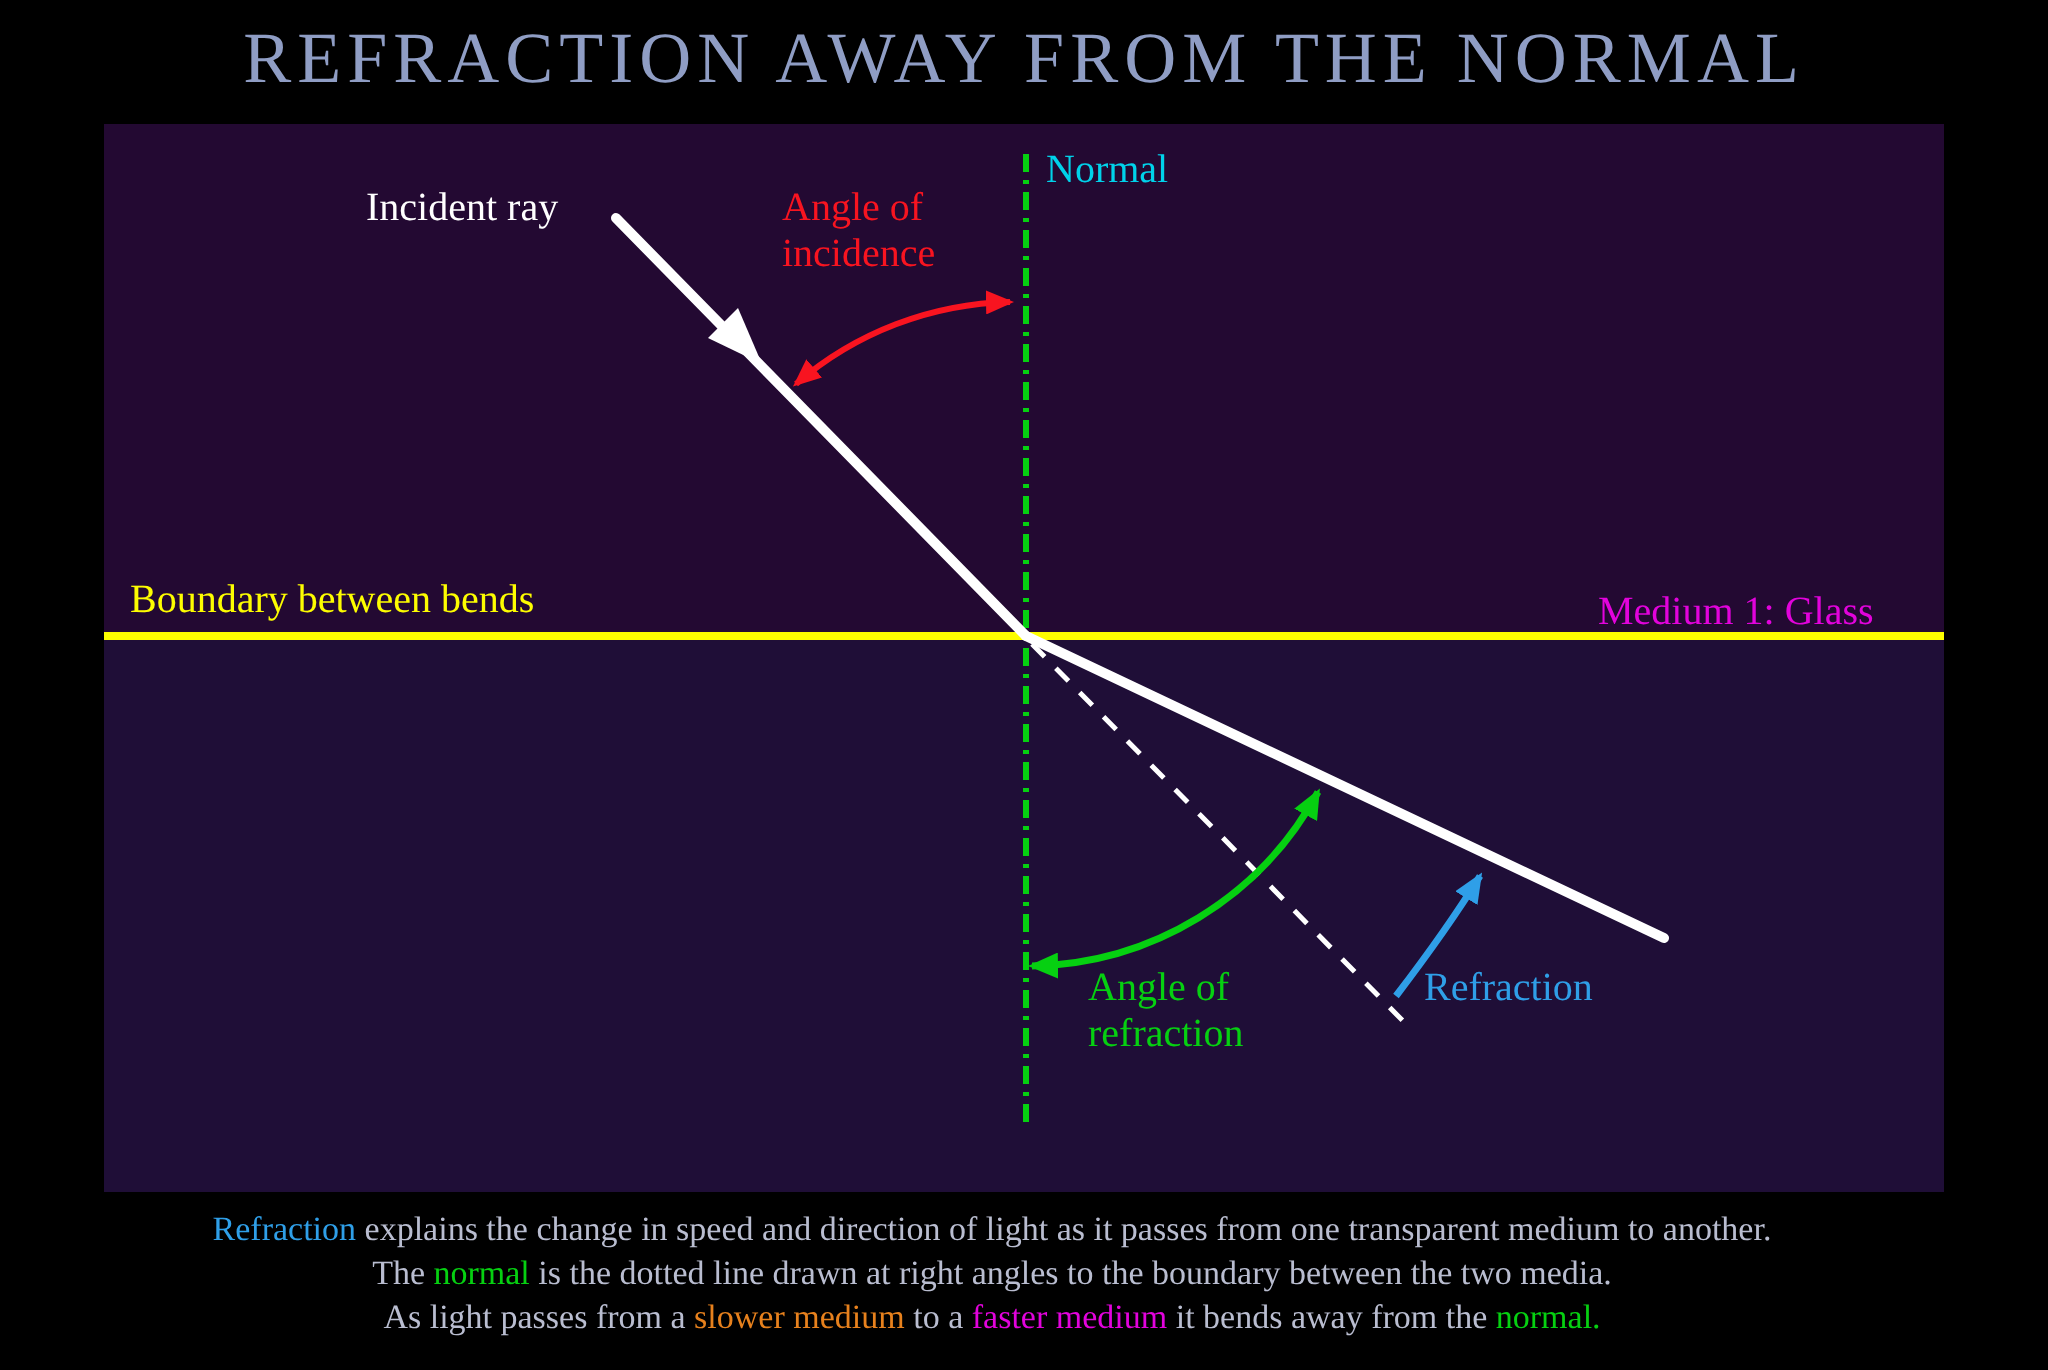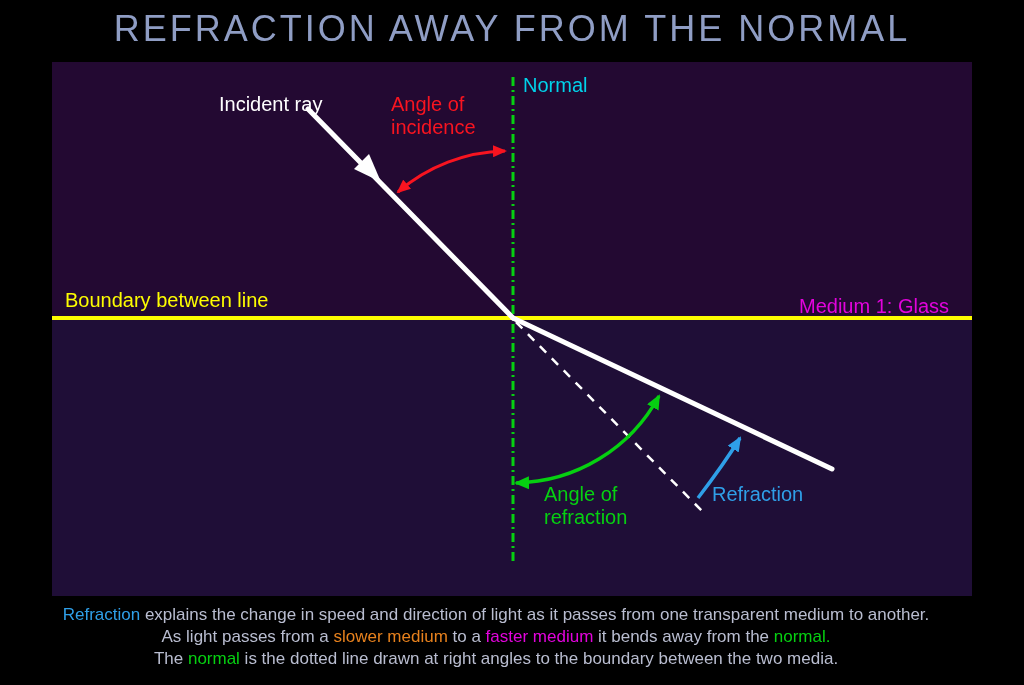--- a/index.html
+++ b/index.html
@@ -1,20 +1,20 @@
 <!DOCTYPE html>
 <html style="--page_bg: #000000; --glass_bg: #230932; --air_bg: #1f0e37; --ray_white: #ffffff; --boundary_yellow: #fdfd00; --normal_green: #06d011; --incidence_red: #f81420; --normal_label_cyan: #00d2ea; --glass_magenta: #e203dc; --air_orange: #e7811d; --refraction_blue: #2f9fe8; --title_color: #8f9dc4; --caption_body: #b9bdd0;"><head>
 <meta charset="utf-8">
 <style>
   * { margin:0; padding:0; box-sizing:border-box; }
   html,body { background:#000; }
   .stage {
     position:relative; width:1024px; height:685px;
     background:var(--page_bg,#000);
-    font-family:Liberation Sans, sans-serif;
+    font-family:Liberation Serif, serif;
     overflow:hidden;
   }
   .title {
     position:absolute; top:8px; left:0; width:1024px;
     text-align:center;
     font-size:36px; font-weight:400; letter-spacing:3px;
     color:var(--title_color,#8f9dc4);
   }
   .diagram { position:absolute; left:52px; top:62px; width:920px; height:534px; }
   .diagram svg { position:absolute; left:0; top:0; }
@@ -29,21 +29,21 @@
   .red-arc   { stroke:var(--incidence_red,#f81420); stroke-width:3; fill:none; }
   .green-arc { stroke:var(--normal_green,#06d011); stroke-width:3.5; fill:none; }
   .blue-arrow{ stroke:var(--refraction_blue,#2f9fe8); stroke-width:3.5; fill:none; }
   .mk-red   { fill:var(--incidence_red,#f81420); }
   .mk-green { fill:var(--normal_green,#06d011); }
   .mk-blue  { fill:var(--refraction_blue,#2f9fe8); }
 
   .lbl {
     position:absolute; font-size:20px; line-height:23px; white-space:pre-line;
   }
-  .lbl-incident   { left:131px; top:31px;  color:var(--ray_white,#fff);margin-left:36px; }
+  .lbl-incident   { left:131px; top:31px;  color:var(--ray_white,#fff); }
   .lbl-incidence  { left:339px; top:31px;  color:var(--incidence_red,#f81420); }
   .lbl-normal     { left:471px; top:12px;  color:var(--normal_label_cyan,#00d2ea); }
   .lbl-medium1    { left:747px; top:209px; color:var(--glass_magenta,#e203dc);margin-top:24px; }
   .lbl-boundary   { left:13px;  top:227px; color:var(--boundary_yellow,#fdfd00); }
   .lbl-medium2    { left:770px; top:285px; color:var(--air_orange,#e7811d); }
   .lbl-refrangle  { left:492px; top:421px; color:var(--normal_green,#06d011); }
   .lbl-refraction { left:660px; top:421px; color:var(--refraction_blue,#2f9fe8); }
 
   .caption {
     position:absolute; left:0; top:604px; width:992px;
@@ -91,25 +91,25 @@
       <path class="green-arc" d="M 516 483 A 166 166 0 0 0 659 396" marker-start="url(#arrGreen)" marker-end="url(#arrGreen)"></path>
 
       <path class="blue-arrow" d="M 698 498 Q 724 464 740 438" marker-end="url(#arrBlue)"></path>
     </svg>
 
     <div class="lbl lbl-incident">Incident ray</div>
     <div class="lbl lbl-incidence">Angle of
 incidence</div>
     <div class="lbl lbl-normal">Normal</div>
     <div class="lbl lbl-medium1">Medium 1: Glass</div>
-    <div class="lbl lbl-boundary">Boundary between line</div>
+    <div class="lbl lbl-boundary">Boundary between bends</div>
     <div class="lbl lbl-refrangle">Angle of
 refraction</div>
     <div class="lbl lbl-refraction">Refraction</div>
   </div>
 
   <div class="caption">
     <div><span style="color: rgb(47, 159, 232);">Refraction</span><span style="color: rgb(185, 189, 208);"> explains the change in speed and direction of light as it passes from one transparent medium to another.</span></div>
+    <div><span style="color: rgb(185, 189, 208);">The </span><span style="color: rgb(6, 208, 17);">normal</span><span style="color: rgb(185, 189, 208);"> is the dotted line drawn at right angles to the boundary between the two media.</span></div>
     <div><span style="color: rgb(185, 189, 208);">As light passes from a </span><span style="color: rgb(231, 129, 29);">slower medium</span><span style="color: rgb(185, 189, 208);"> to a </span><span style="color: rgb(226, 3, 220);">faster medium</span><span style="color: rgb(185, 189, 208);"> it bends away from the </span><span style="color: rgb(6, 208, 17);">normal.</span></div>
-    <div><span style="color: rgb(185, 189, 208);">The </span><span style="color: rgb(6, 208, 17);">normal</span><span style="color: rgb(185, 189, 208);"> is the dotted line drawn at right angles to the boundary between the two media.</span></div>
   </div>
 
 </div>
 
 </body></html>

